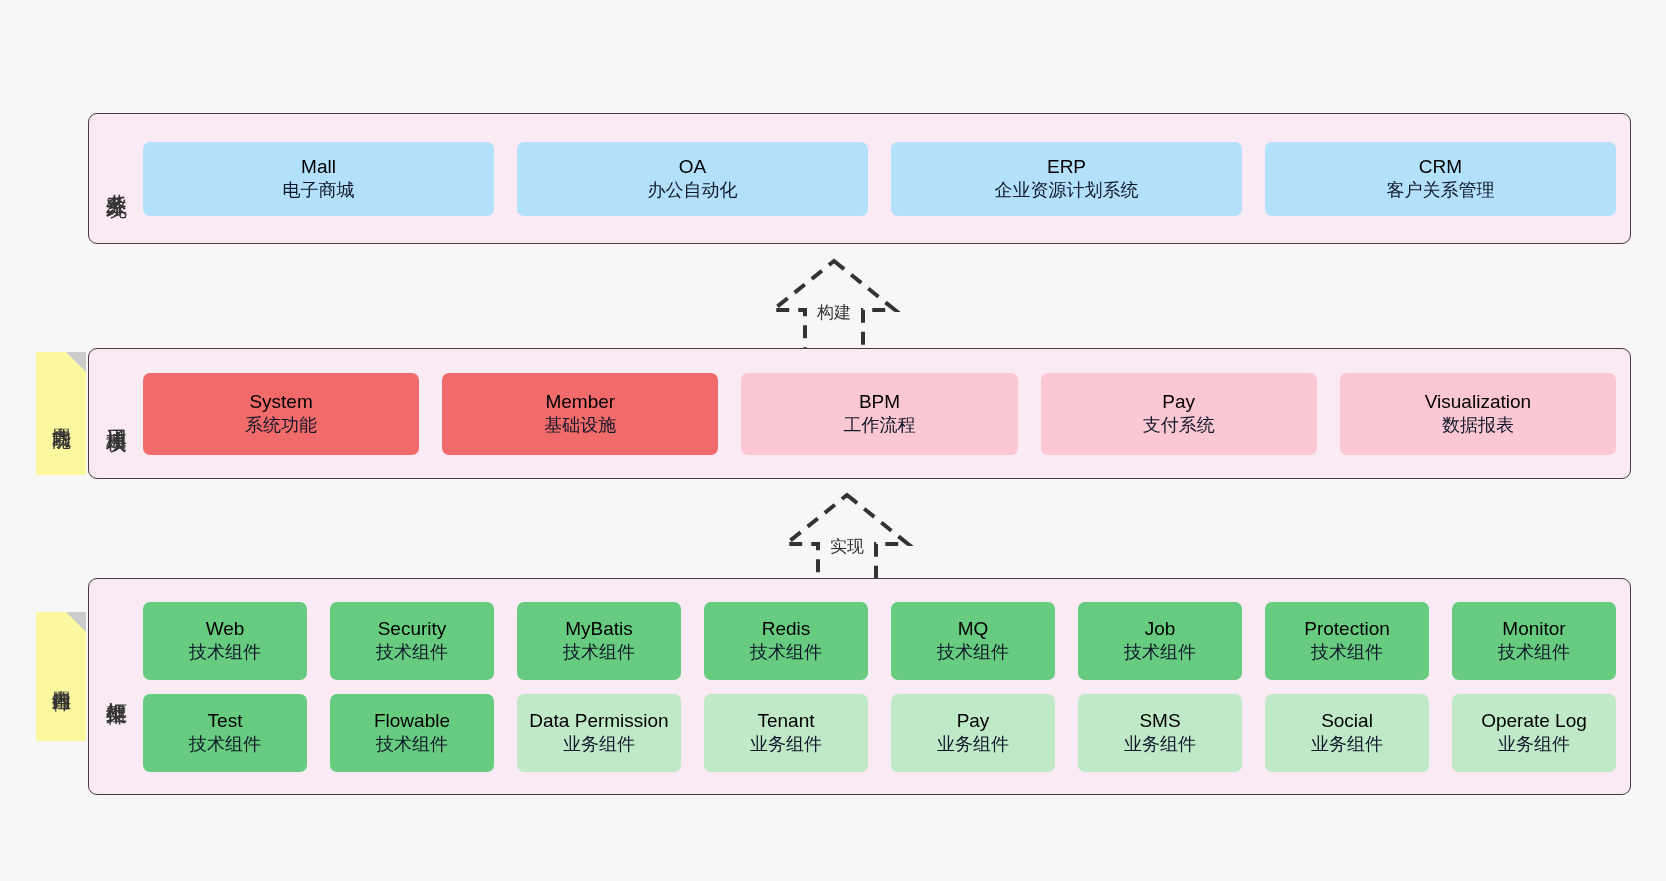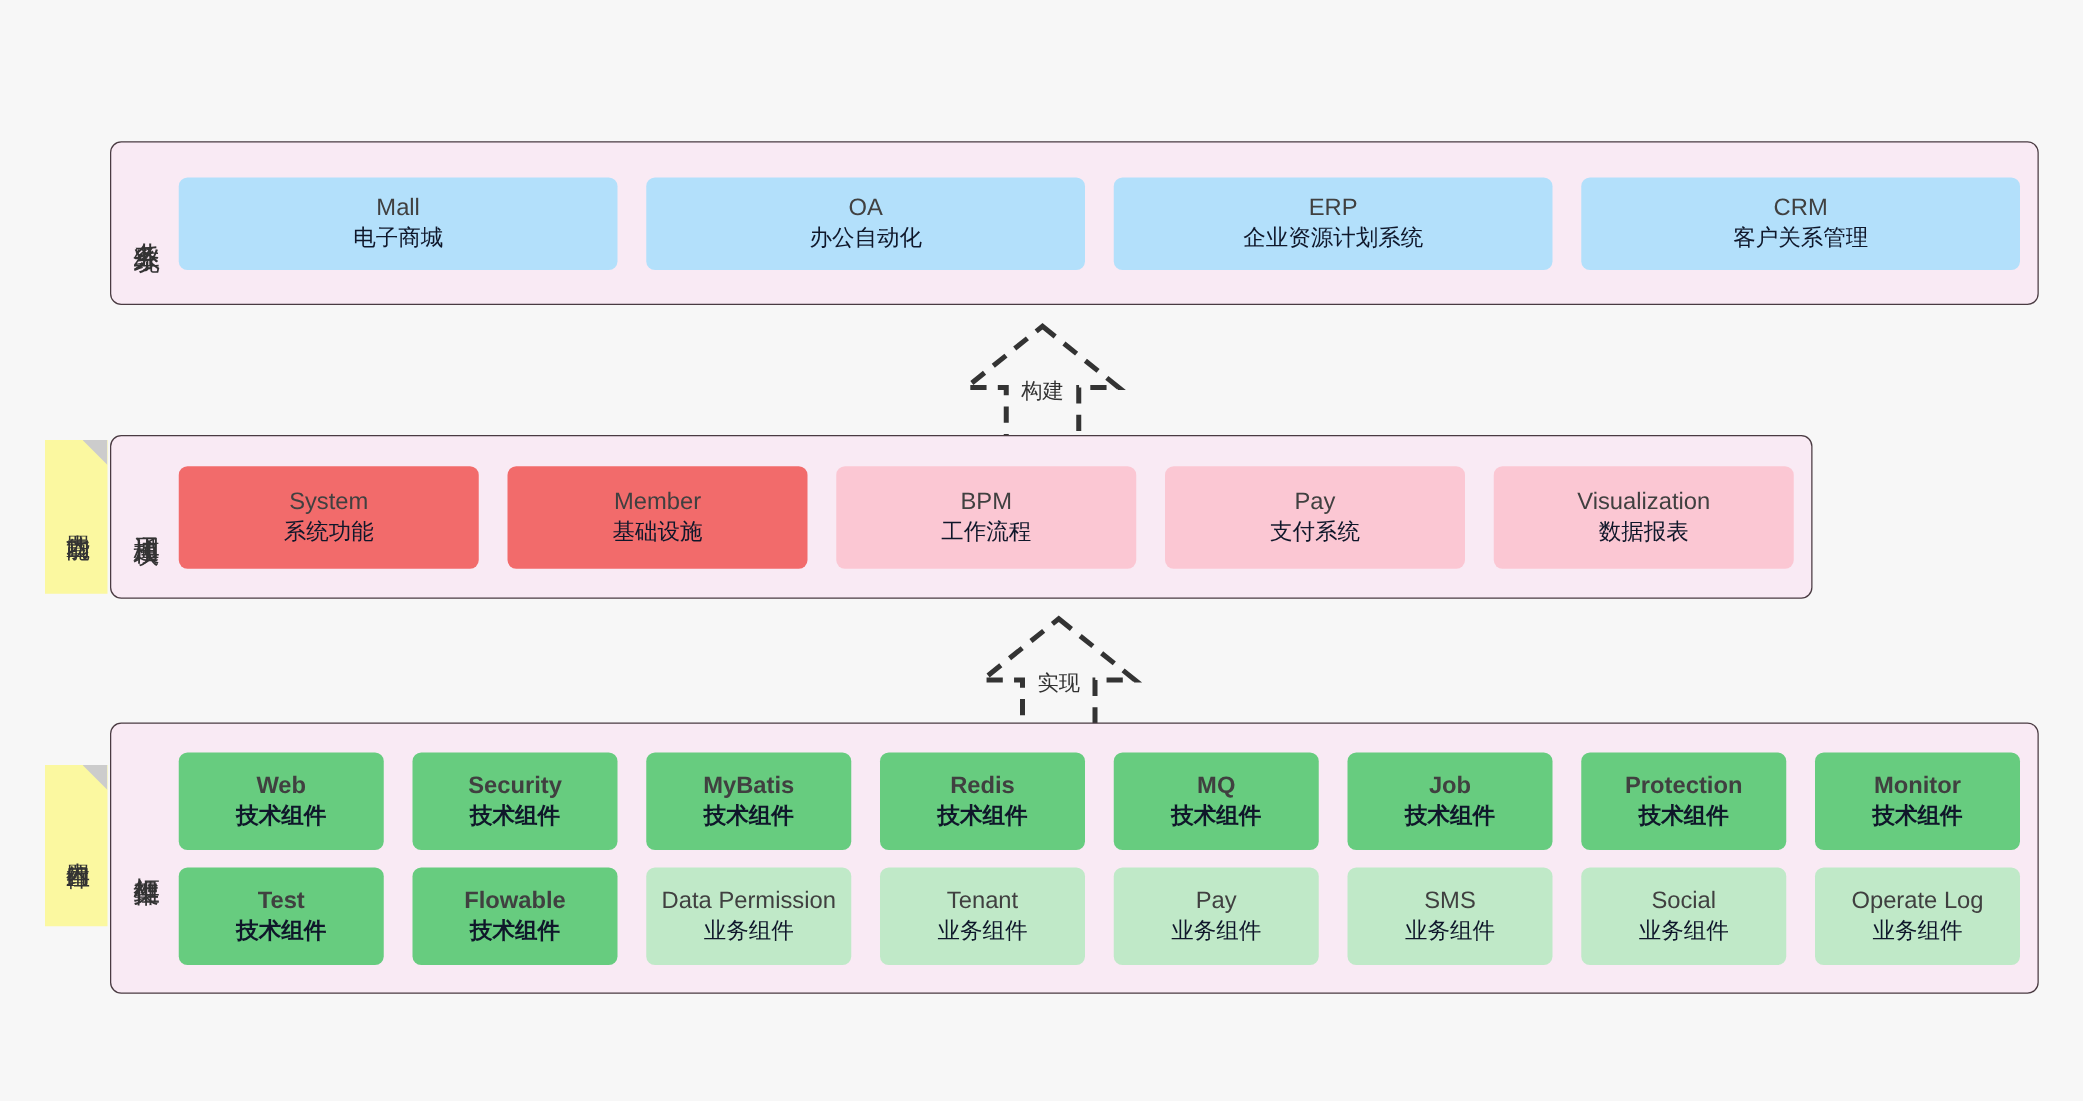--- a/index.html
+++ b/index.html
@@ -58,37 +58,37 @@
     flex: 1 1 0;
     border-radius: 7px;
     display: flex;
     flex-direction: column;
     align-items: center;
     justify-content: center;
     text-align: center;
     line-height: 1.28;
     padding: 4px 6px;
   }
-  .card .en  { font-size: 19px; color: #404040; }
+  .card .en  { font-size: 19px; color: #000000; }
   .card .cn  { font-size: 18px; color: #0f172a; }
 
   .card.blue        { background: #b3e0fb; }
   .card.red         { background: #f26b6b; }
   .card.pink        { background: #fbc7d3; }
-  .card.green       { background: #67cc7f; font-weight: bold; }
+  .card.green       { background: #67cc7f; }
   .card.green-light { background: #c0e9c8; }
 
   
   #layer-business {
     left: 88px; top: 113px; width: 1543px; height: 131px;
   }
   #layer-business .row { height: 74px; }
 
   #layer-common {
-    left: 88px; top: 348px; width: 1362px; height: 131px;
+    left: 88px; top: 348px; width: 1543px; height: 131px;
   }
   #layer-common .row { height: 82px; }
 
   #layer-framework {
     left: 88px; top: 578px; width: 1543px; height: 217px;
   }
   #layer-framework .layer-body { gap: 14px; padding: 14px 14px 14px 0; }
   #layer-framework .row { height: 78px; }
 
   

